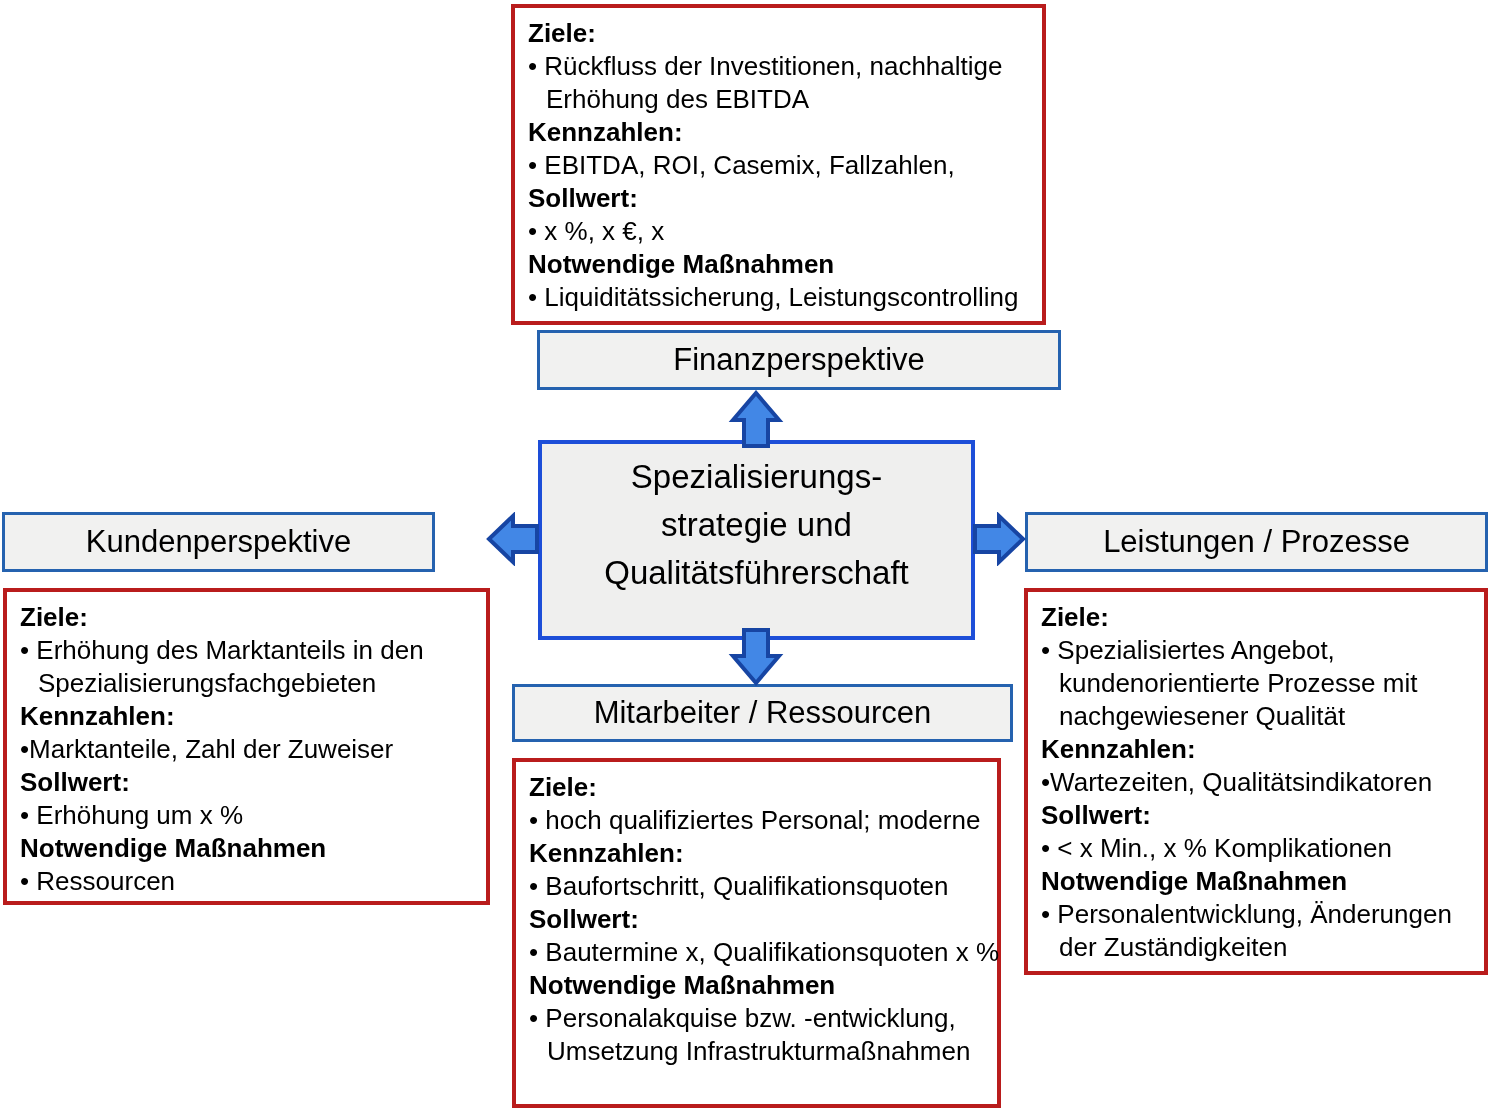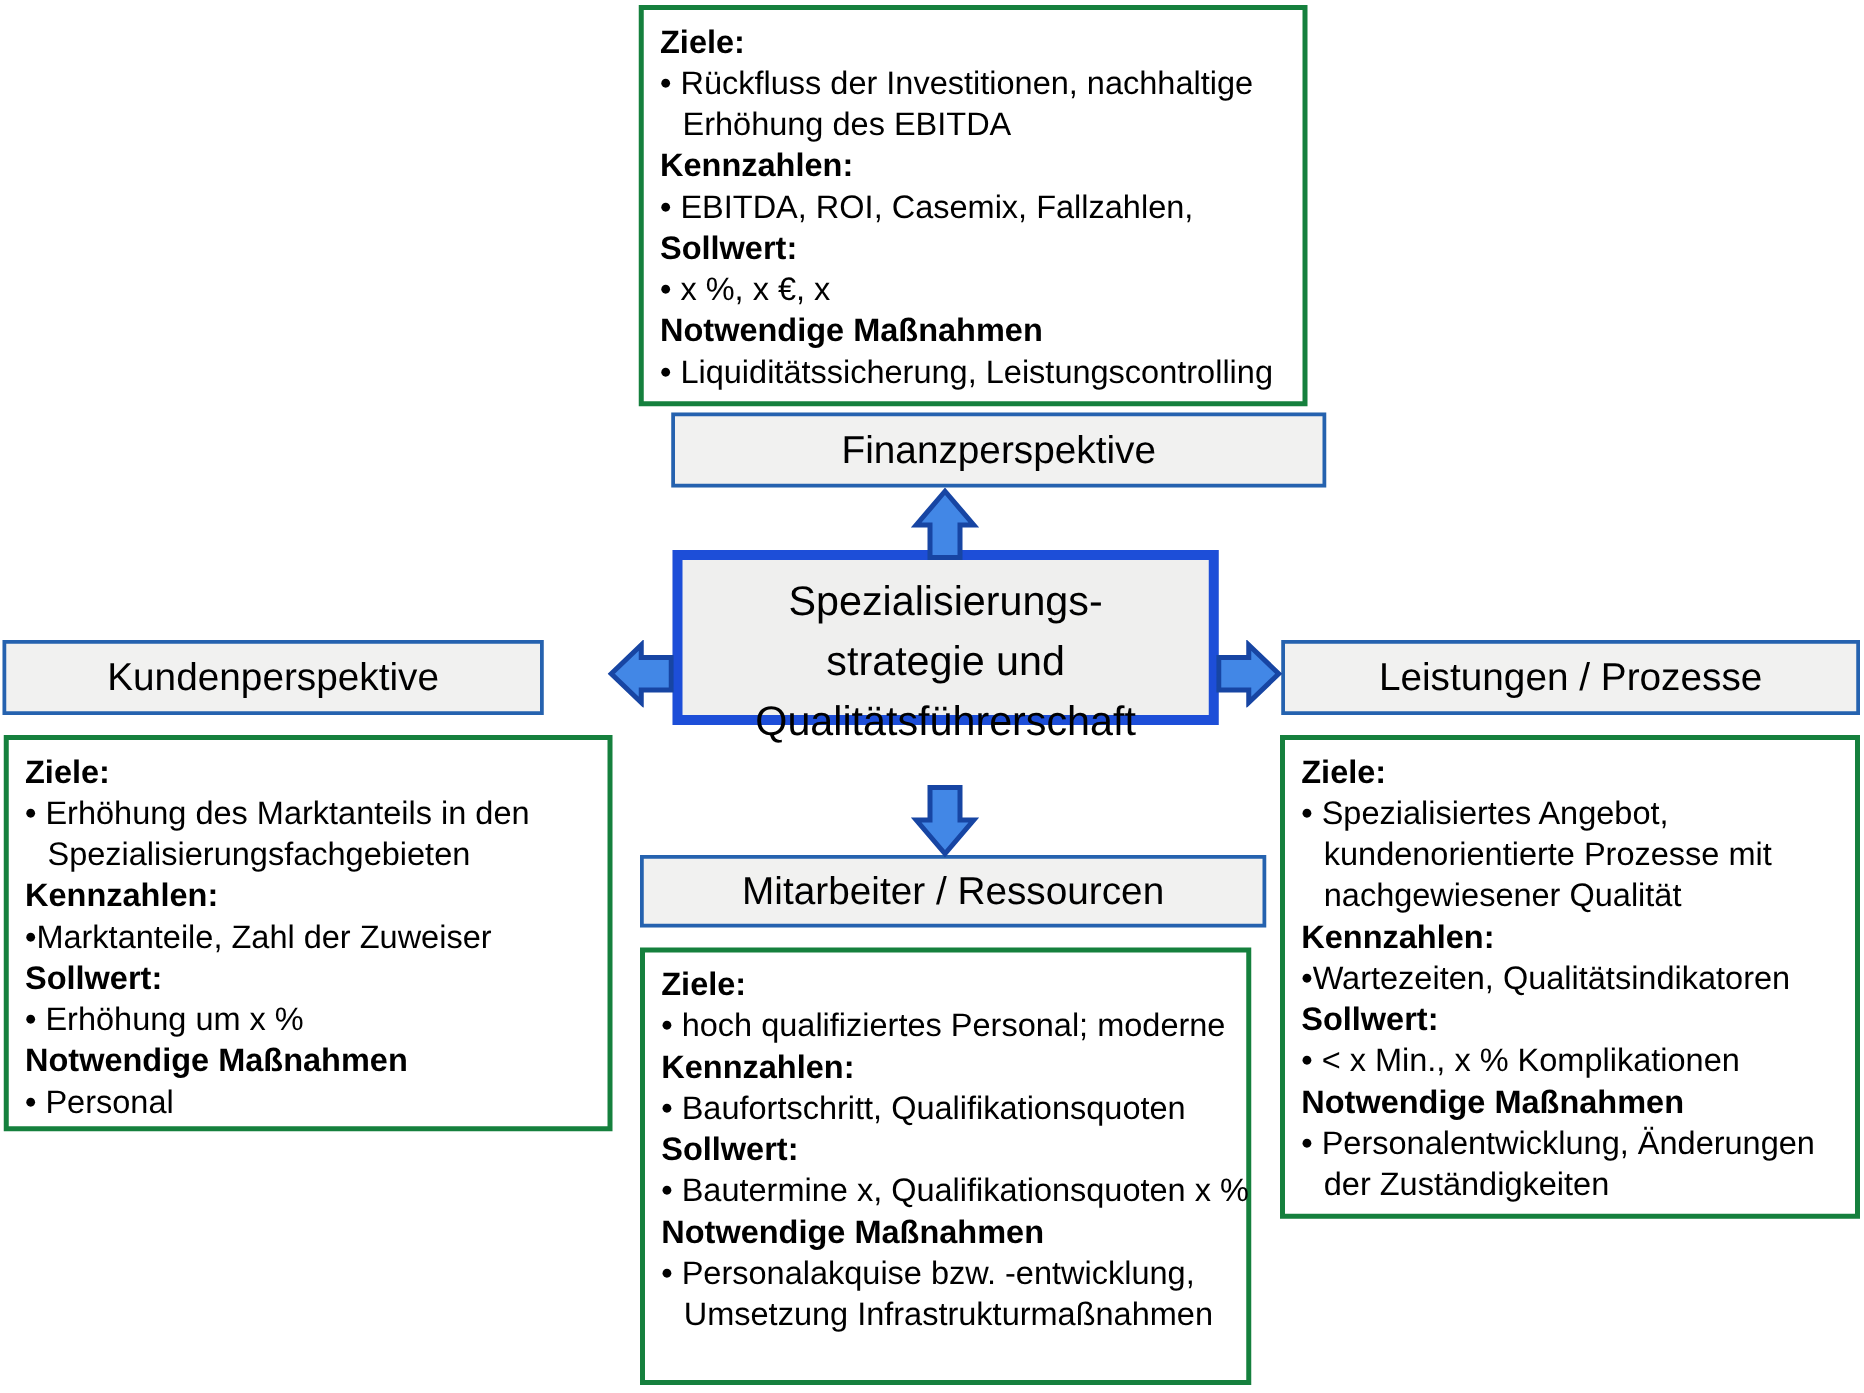--- a/index.html
+++ b/index.html
@@ -1,34 +1,34 @@
 <!DOCTYPE html>
 <html><head>
 <meta charset="utf-8">
 <style>
   html,body{margin:0;padding:0;background:#ffffff;}
   #stage{
     position:relative;width:1491px;height:1114px;background:#ffffff;
     font-family:"Liberation Sans",sans-serif;color:#000;overflow:hidden;
   }
   .detail-box{
-    position:absolute;background:#ffffff;border:4px solid #15803d;
+    position:absolute;background:#ffffff;border:4px solid #b91c1c;
     box-sizing:border-box;padding:9px 8px 0 13px;
   }
   .bl{font-size:26px;line-height:33px;white-space:nowrap;}
   .bl.b{font-weight:bold;}
   .bl.c{padding-left:18px;}
   .header-box{
     position:absolute;background:#f1f1f0;border:3px solid #2562af;
     box-sizing:border-box;display:flex;align-items:center;justify-content:center;
     font-size:31px;
   }
   .center-box{
-    position:absolute;left:538px;top:440px;width:437px;height:140px;
-    background:#efefee;border:8px solid #1d4ed8;box-sizing:border-box;
+    position:absolute;left:538px;top:440px;width:437px;height:200px;
+    background:#efefee;border:4px solid #1d4ed8;box-sizing:border-box;
     text-align:center;font-size:33px;line-height:48px;padding-top:9px;
   }
   .arrow{position:absolute;}
   
   #box-top{left:511px;top:4px;width:535px;height:321px;}
   #hdr-top{left:513px;top:330px;width:524px;height:60px;margin-left:24px;}
   #hdr-left{left:2px;top:512px;width:433px;height:60px;}
   #box-left{left:3px;top:588px;width:487px;height:317px;}
   #hdr-right{left:1025px;top:512px;width:463px;height:60px;text-align:right;}
   #box-right{left:1024px;top:588px;width:464px;height:387px;}
@@ -90,21 +90,21 @@
 
   <div class="detail-box" id="box-left">
     <div class="bl b">Ziele:</div>
     <div class="bl">• Erhöhung des Marktanteils in den</div>
     <div class="bl c">Spezialisierungsfachgebieten</div>
     <div class="bl b">Kennzahlen:</div>
     <div class="bl">•Marktanteile, Zahl der Zuweiser</div>
     <div class="bl b">Sollwert:</div>
     <div class="bl">• Erhöhung um x %</div>
     <div class="bl b">Notwendige Maßnahmen</div>
-    <div class="bl">• Personal</div>
+    <div class="bl">• Ressourcen</div>
   </div>
 
   <div class="detail-box" id="box-right">
     <div class="bl b">Ziele:</div>
     <div class="bl">• Spezialisiertes Angebot,</div>
     <div class="bl c">kundenorientierte Prozesse mit</div>
     <div class="bl c">nachgewiesener Qualität</div>
     <div class="bl b">Kennzahlen:</div>
     <div class="bl">•Wartezeiten, Qualitätsindikatoren</div>
     <div class="bl b">Sollwert:</div>

